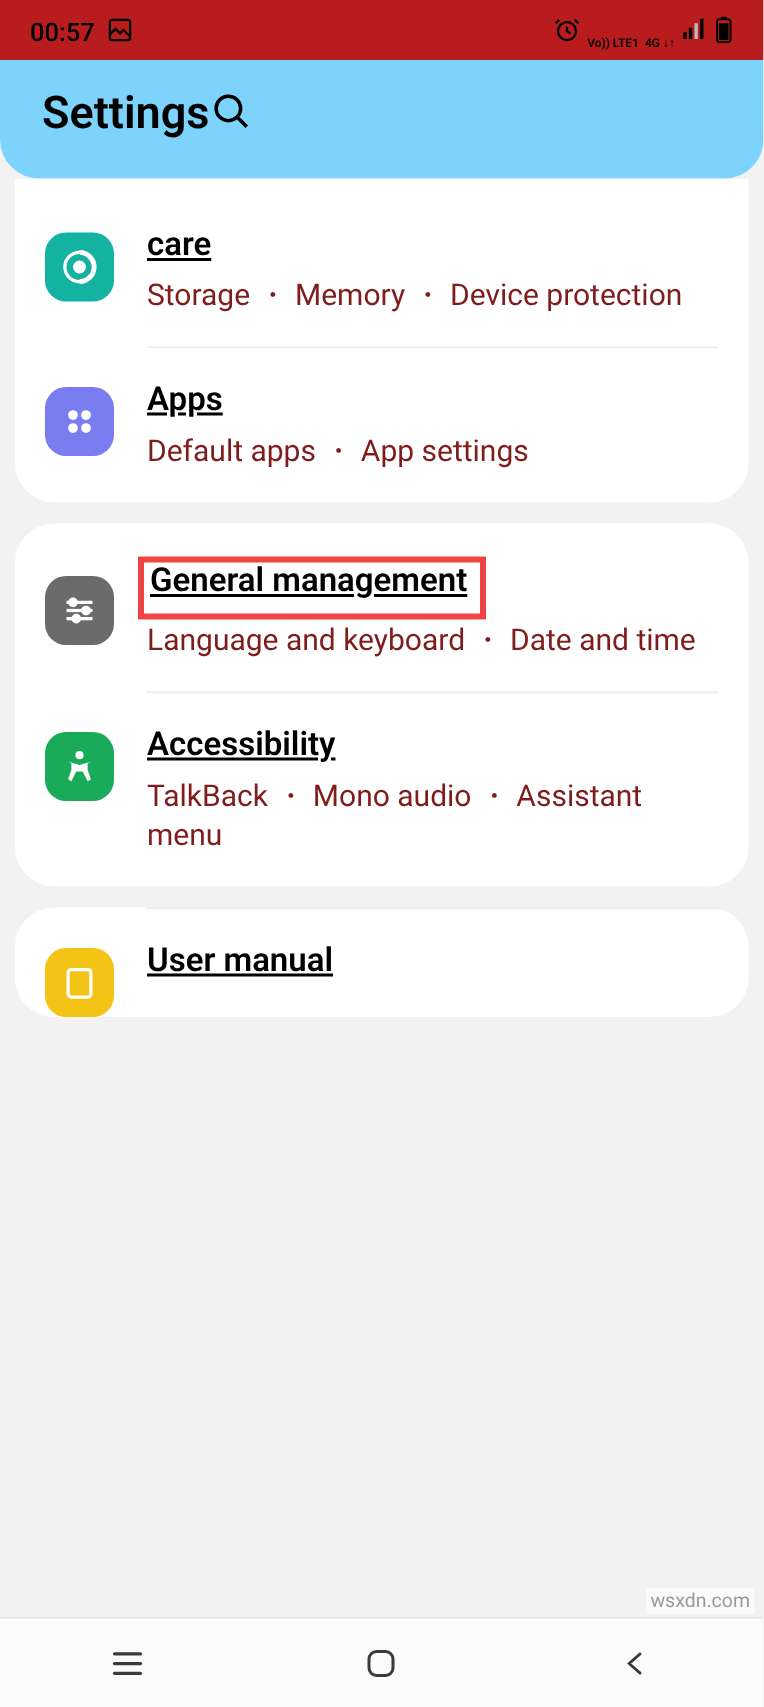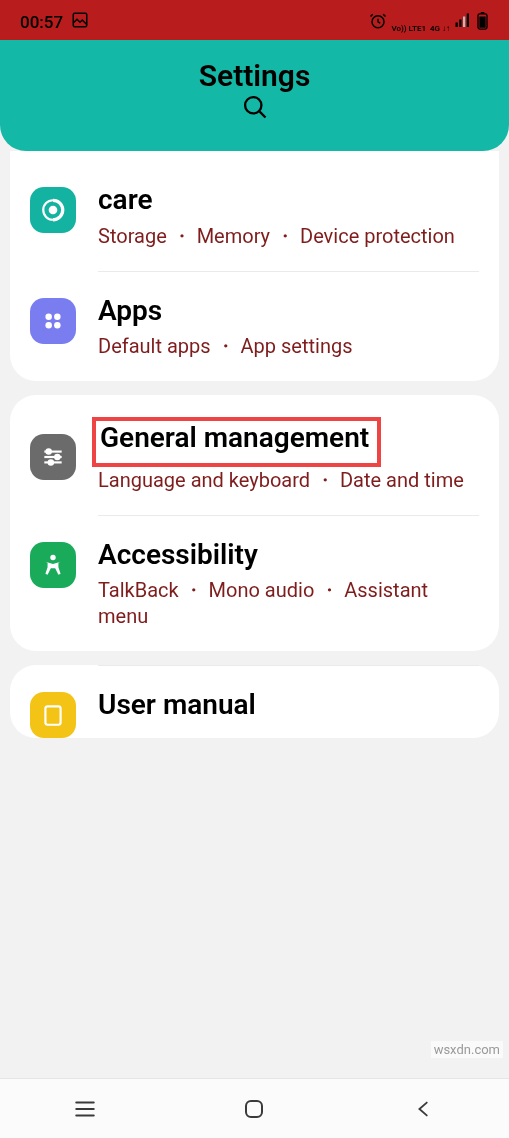--- a/index.html
+++ b/index.html
@@ -33,24 +33,23 @@
     .status-right {
       display: flex;
       align-items: flex-end;
       gap: 4px;
       font-size: 14px;
     }
     .header {
       display: flex;
       align-items: center;
       padding: 18px 28px 26px 28px;
-      background: #14b8a6;
+      background: #7dd3fc;
       border-bottom-left-radius: 26px;
       border-bottom-right-radius: 26px;
-      flex-direction: column;
     }
     .header-title {
       font-size: 30px;
       font-weight: 600;
       color: #000;
     }
     .search-icon svg {
       width: 28px;
       height: 28px;
     }
@@ -81,25 +80,26 @@
       justify-content: center;
       flex-shrink: 0;
       margin-right: 22px;
       margin-top: 4px;
     }
     .item-body {
       flex: 1;
       min-width: 0;
     }
     .item-title {
-      font-size: 28px;
+      font-size: 22px;
       font-weight: 600;
       color: #000;
       line-height: 1.2;
       margin-bottom: 6px;
+      text-decoration: underline;
     }
     .item-sub {
       font-size: 20px;
       color: #7f1d1d;
       line-height: 1.3;
     }
     .divider {
       height: 1px;
       background: #eaeaea;
       margin-left: 88px;
@@ -124,21 +124,21 @@
       border-top: 1px solid #e5e5e5;
     }
     .nav-btn {
       width: 120px;
       display: flex;
       justify-content: center;
       align-items: center;
     }
     .watermark {
       position: absolute;
-      bottom: 80px;
+      bottom: 62px;
       right: 6px;
       font-size: 13px;
       color: #9a9a9a;
       background: rgba(255,255,255,0.6);
       padding: 1px 3px;
       margin-top: 46px;
     }
     
     .bg-teal { background: #14b3a1; }
     .bg-purple { background: #7a7df0; }

